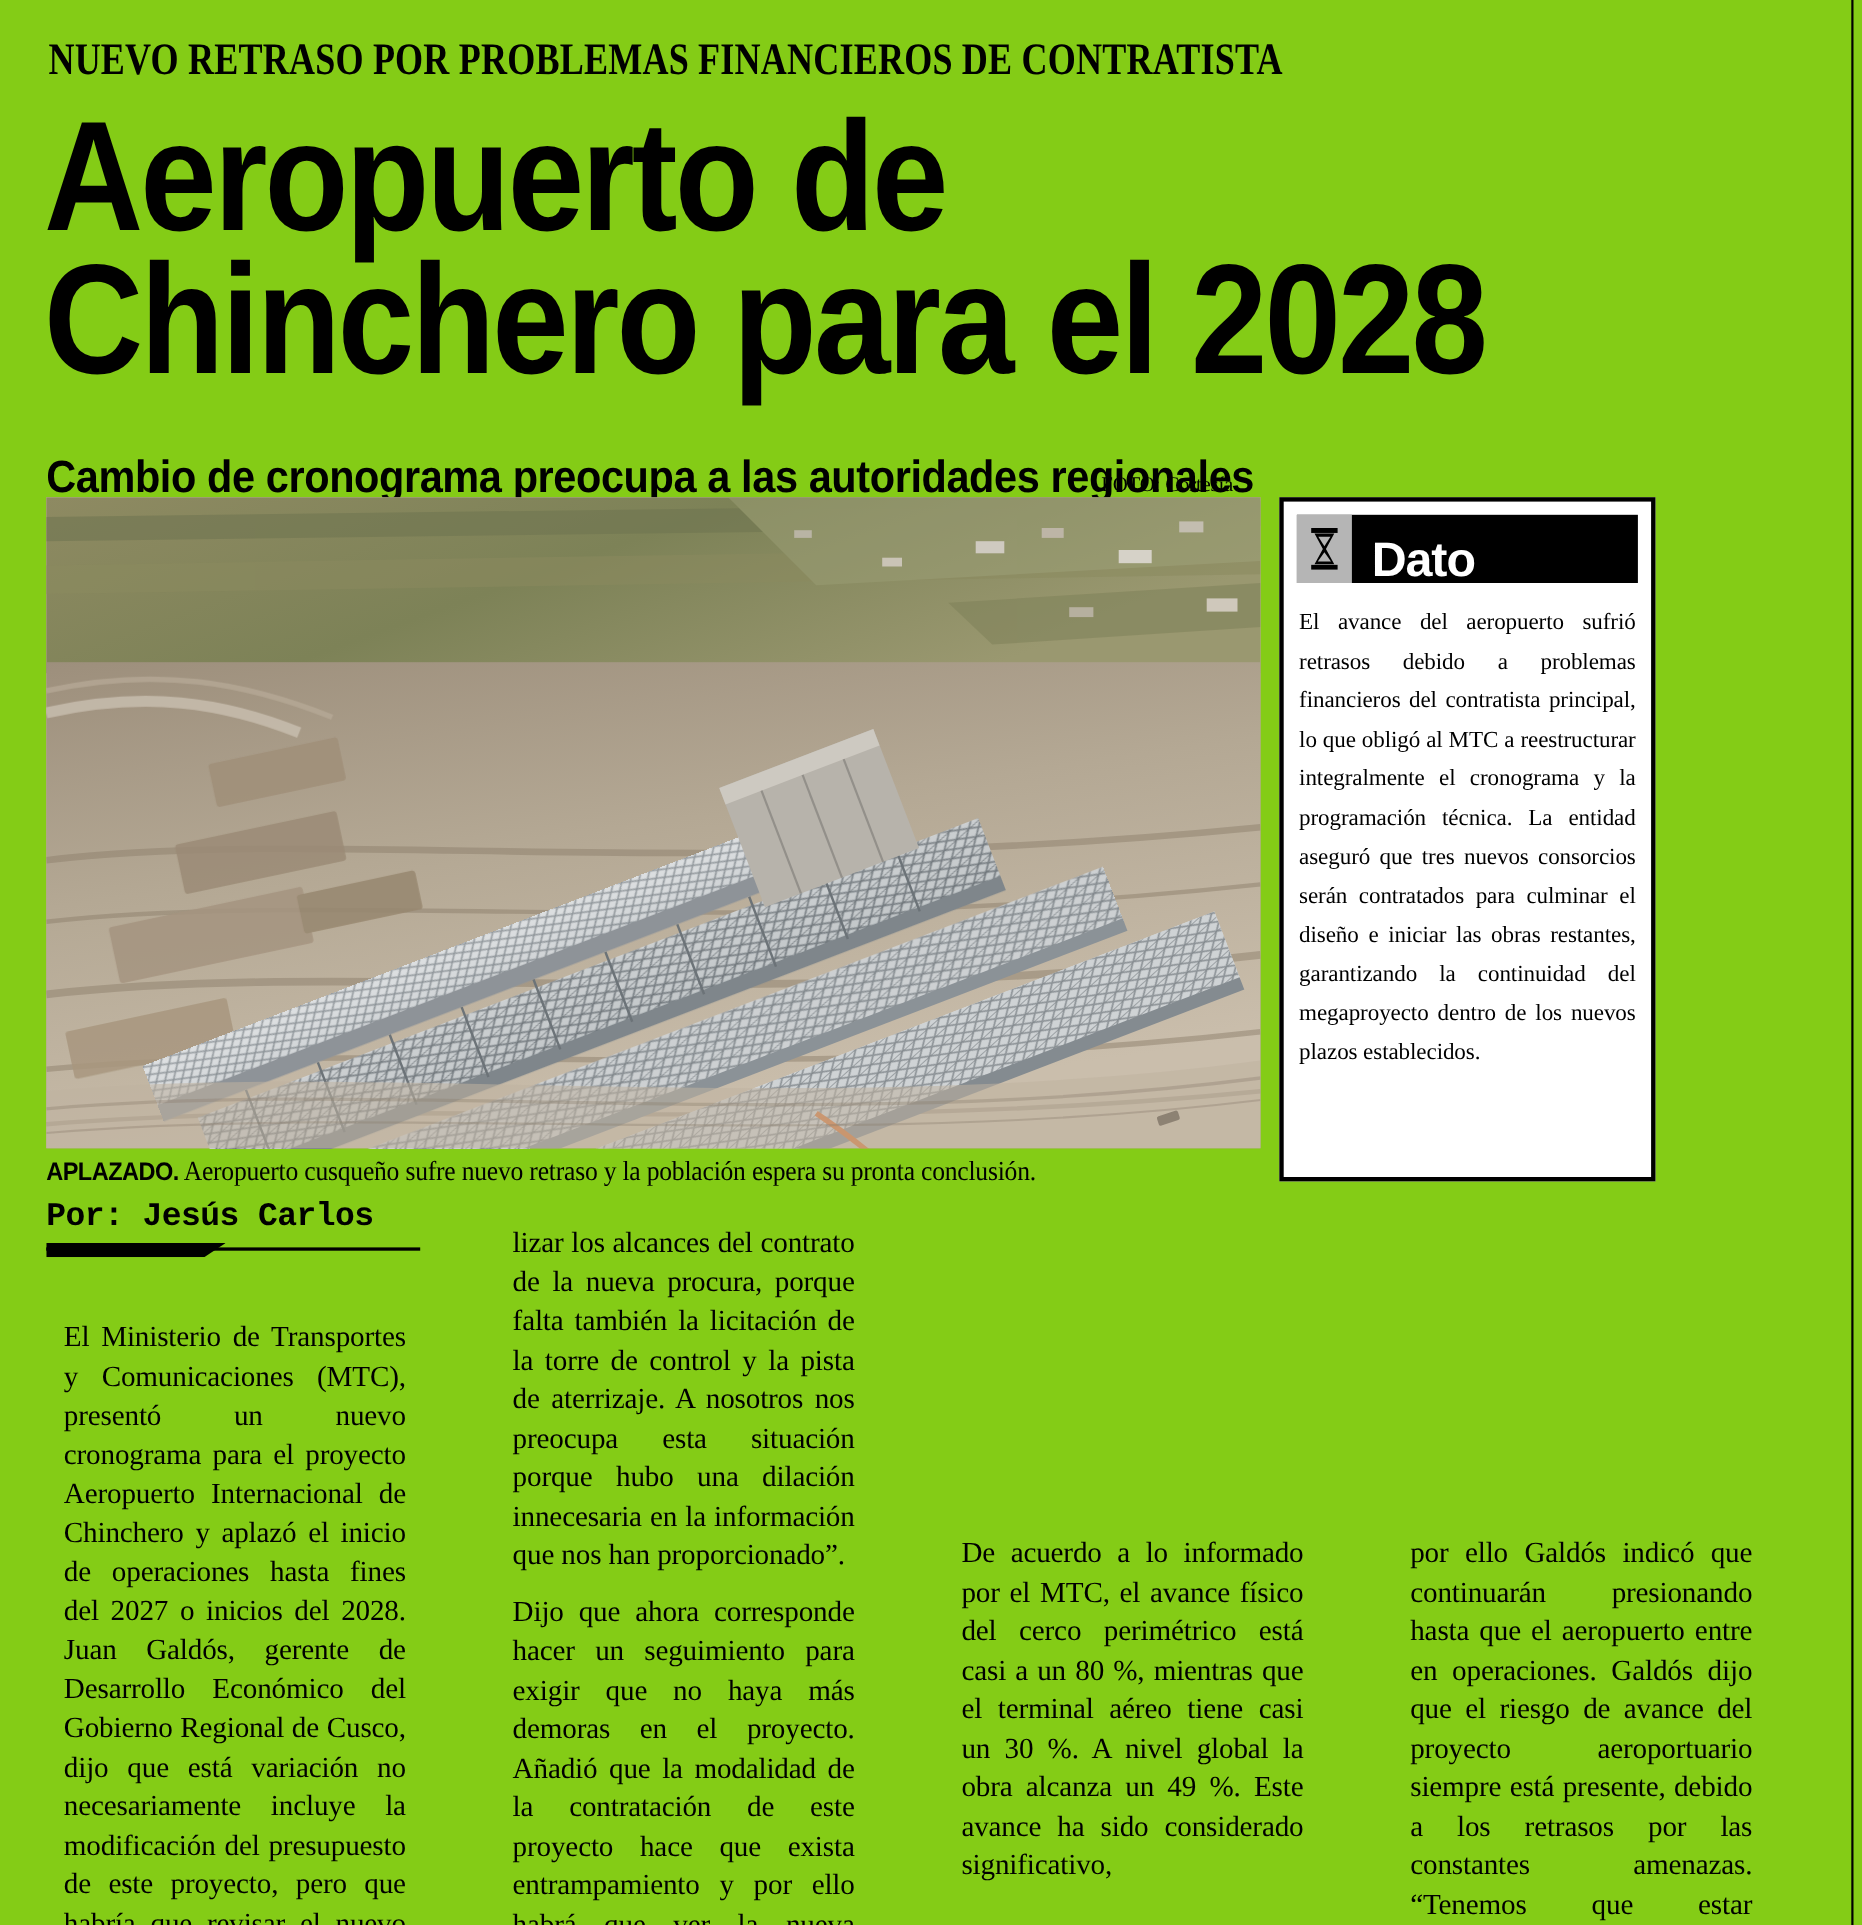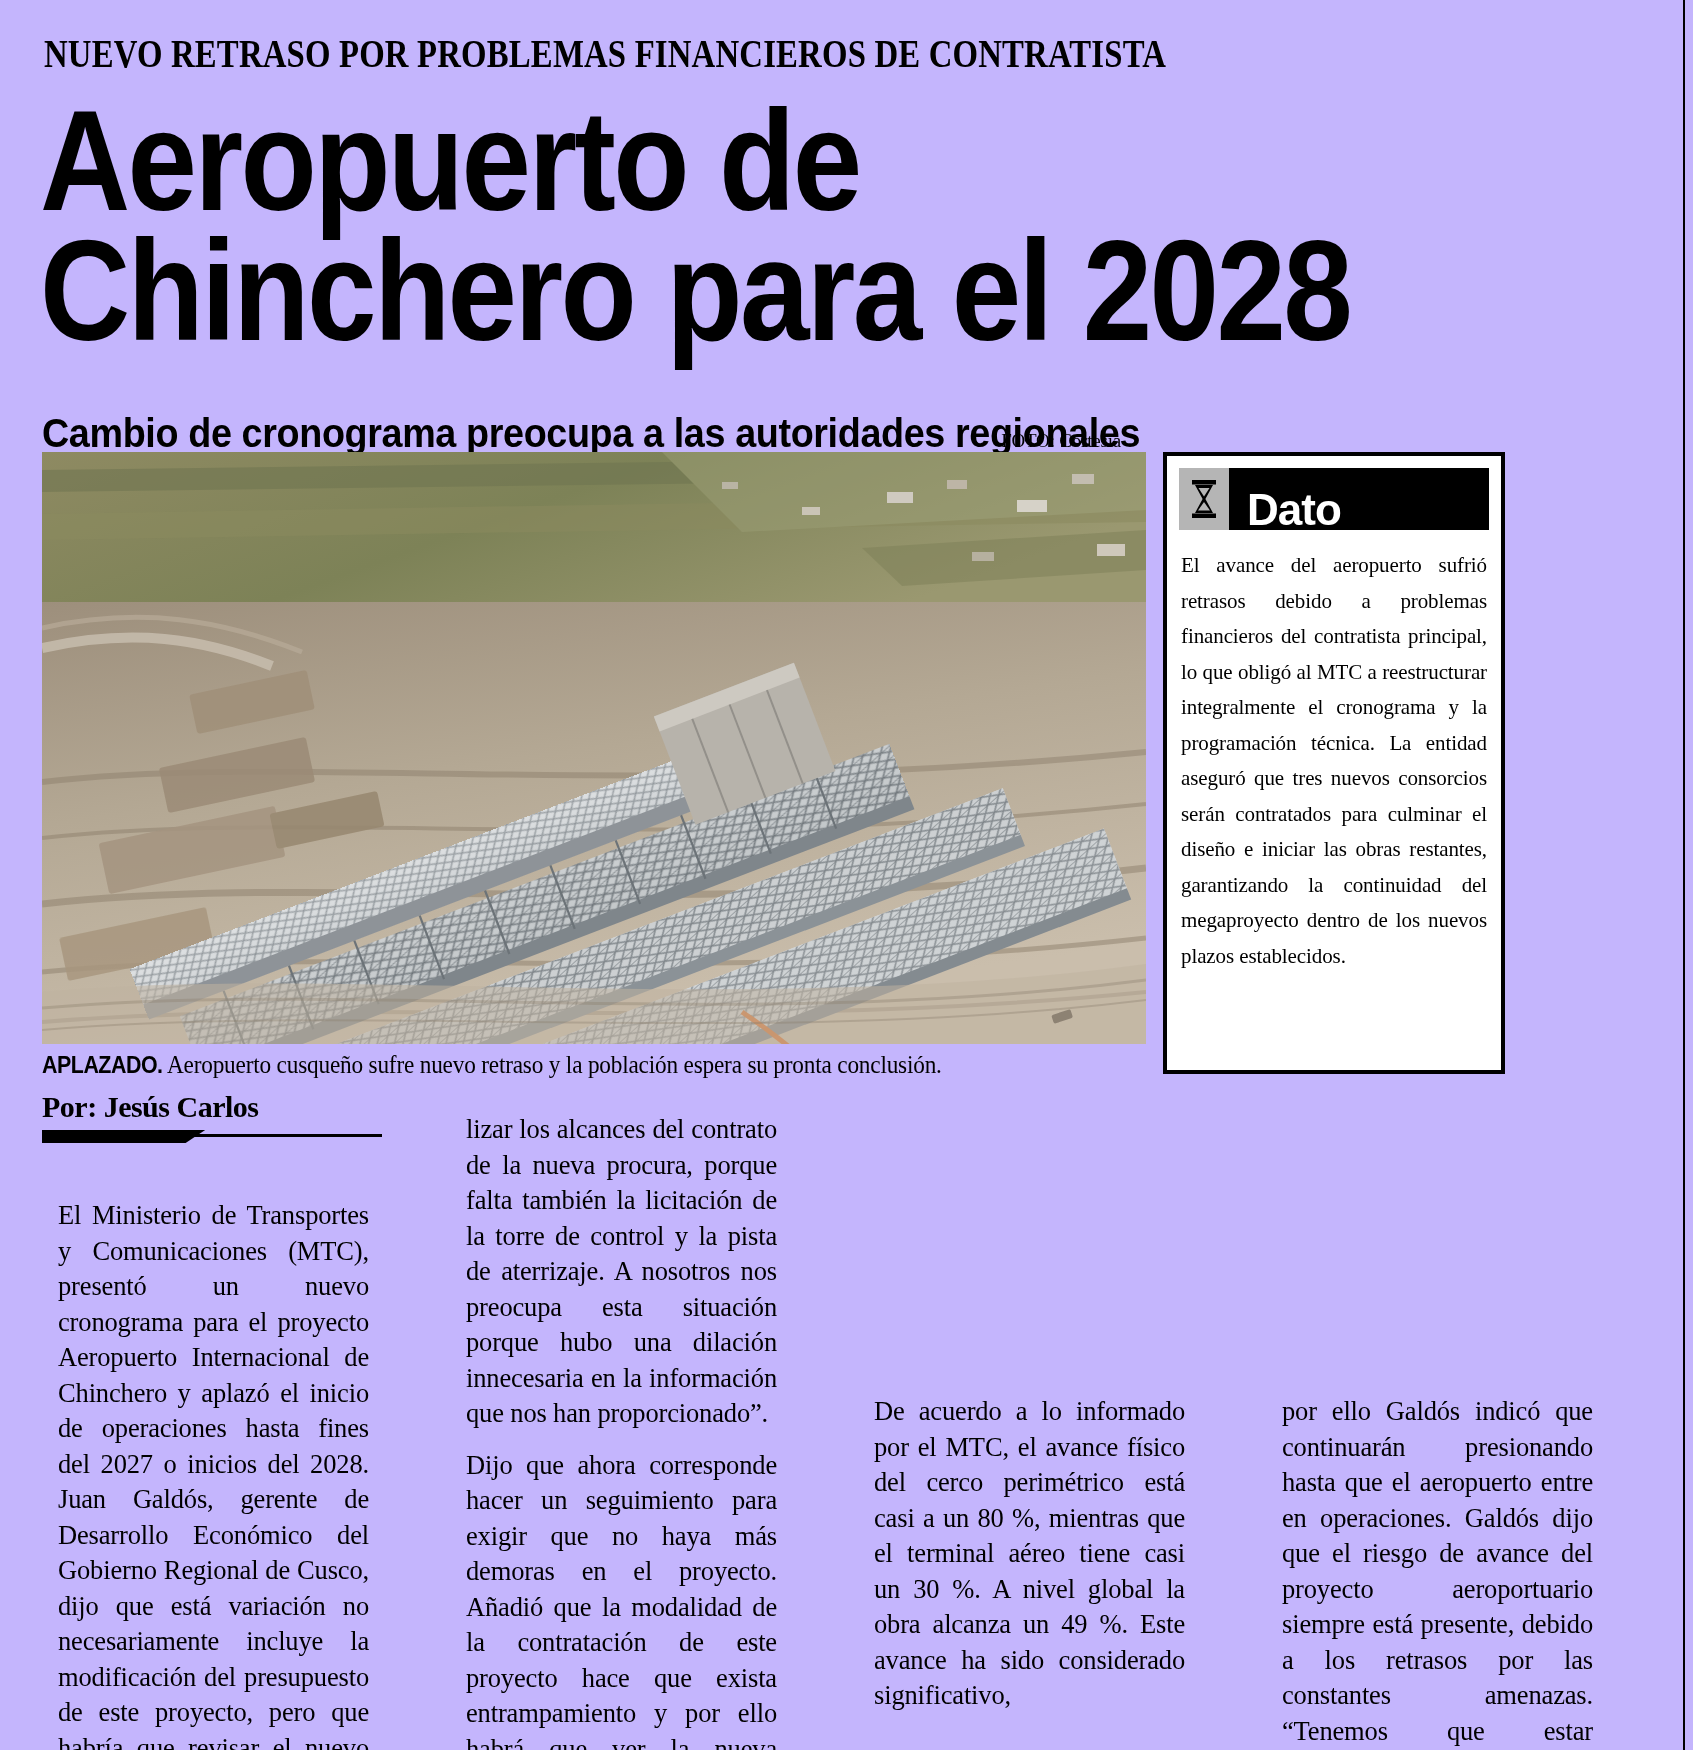--- a/index.html
+++ b/index.html
@@ -9,21 +9,21 @@
     background: #ffffff;
   }
   body {
     font-family: "Liberation Serif", "DejaVu Serif", serif;
     color: #000;
   }
   #page {
     position: relative;
     width: 1693px;
     height: 1750px;
-    background: #c4b5fd;
+    background: #84cc16;
     overflow: hidden;
     box-sizing: border-box;
   }
   
   .page-edge-rule {
     position: absolute;
     top: 0;
     right: 8px;
     width: 2px;
     height: 1750px;
@@ -176,21 +176,21 @@
   }
 
   
   .byline {
     position: absolute;
     left: 42px;
     top: 1090px;
     width: 340px;
   }
   .byline-name {
-    font-family: Liberation Serif, serif;
+    font-family: Liberation Mono, monospace;
     font-weight: 700;
     font-size: 30px;
     line-height: 34px;
     letter-spacing: -0.5px;
   }
   .rule-wedge {
     position: relative;
     height: 13px;
     margin-top: 6px;
   }

